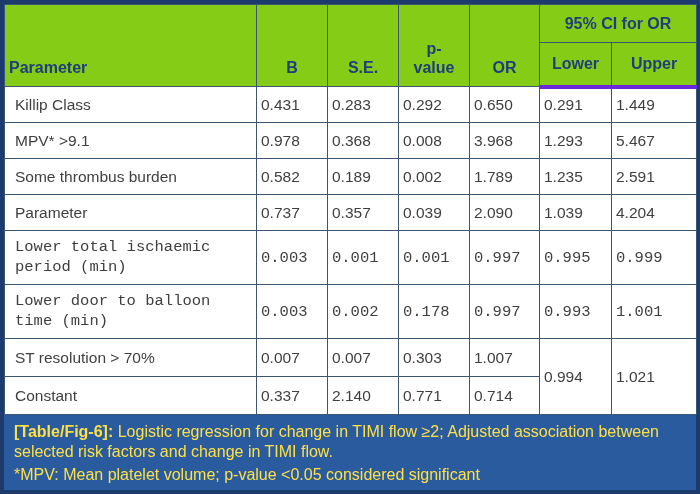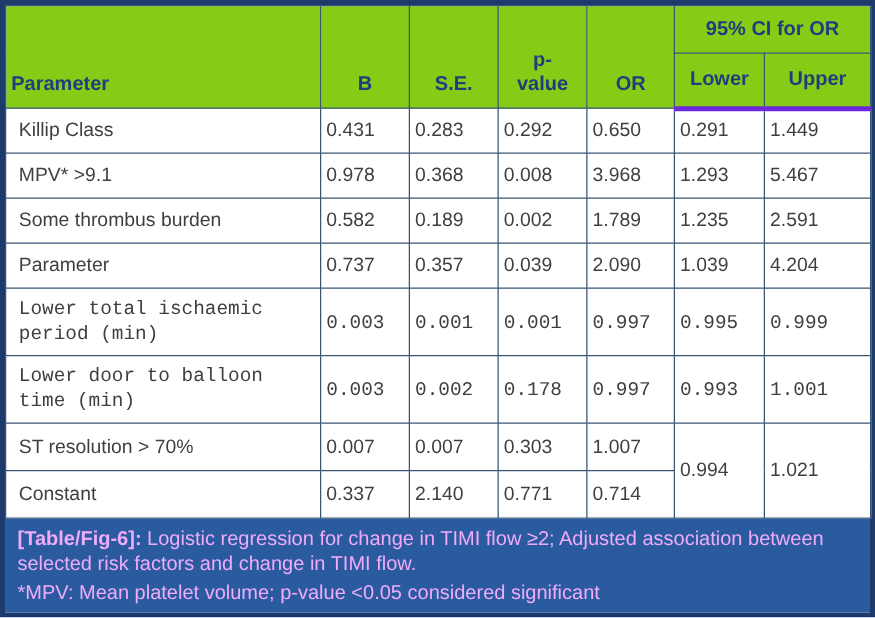--- a/index.html
+++ b/index.html
@@ -31,21 +31,21 @@
     padding: 2px 4px; background: #ffffff; vertical-align: middle;
   }
   tbody td.param {
     text-align: left; padding-left: 10px; padding-right: 8px; line-height: 1.25;
   }
   tr.r-s { height: 36px; }
   tr.r-m { height: 38px; margin-top: 12px; }
   tr.r-d { height: 54px; font-family: Liberation Mono, monospace; }
   
   .caption-band {
-    flex: 1 1 auto; background: #2b5b9f; color: #f0abfc;
+    flex: 1 1 auto; background: #2b5b9f; color: #fde047;
     padding: 7px 10px 6px 10px; box-sizing: border-box;
   }
   .caption-line { font-size: 16px; line-height: 1.28; }
   .caption-tag { font-weight: 700; }
   .footnote { font-size: 16px; margin-top: 3px; }
 </style>
 </head>
 <body>
 
 <div class="fig">

